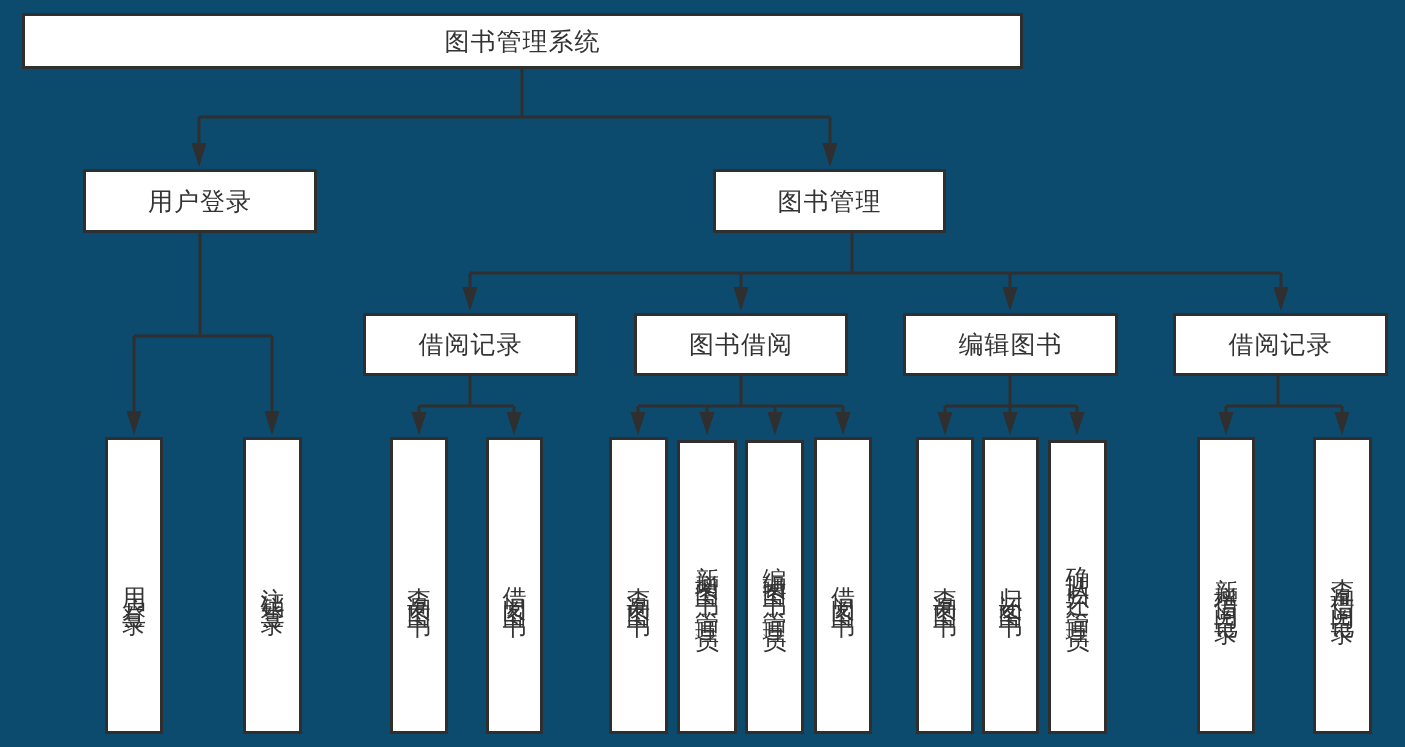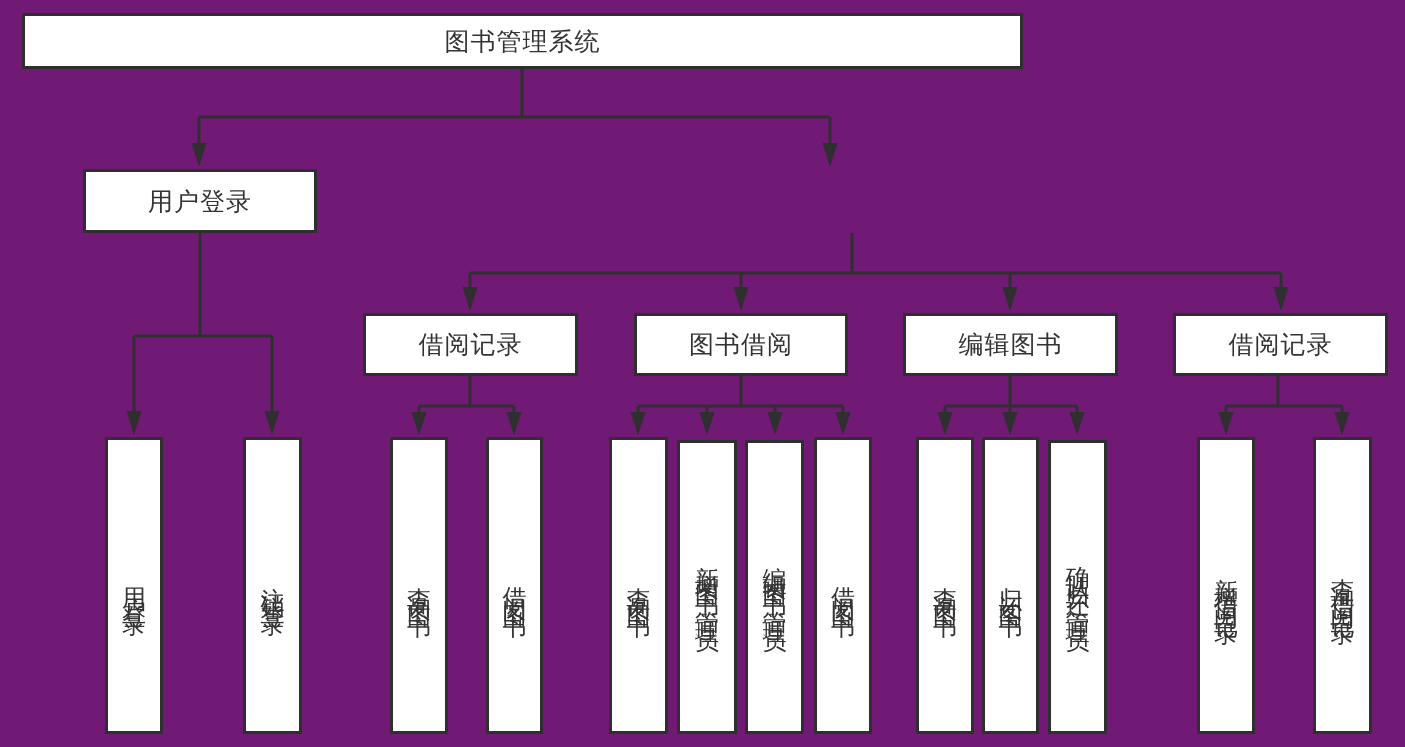--- a/index.html
+++ b/index.html
@@ -1,19 +1,19 @@
 <!DOCTYPE html>
 <html><head>
 <meta charset="utf-8">
 <style>
   html,body{margin:0;padding:0;background:#ffffff;}
   #stage{
     position:relative;
     width:1405px;height:747px;
-    background:#701a75;
+    background:#0c4a6e;
     font-family:"Liberation Sans","DejaVu Sans",sans-serif;
     overflow:hidden;
   }
   #wires{position:absolute;left:0;top:0;width:1405px;height:747px;}
   .node{
     position:absolute;
     box-sizing:border-box;
     border:3px solid #2f2f2f;
     background:#ffffff;
     display:flex;align-items:center;justify-content:center;
@@ -88,20 +88,23 @@
     </g>
   </svg>
 
   <div class="node hnode" style="left:22px;top:13px;width:1001px;height:56px">
     <span>图书管理系统</span>
   </div>
 
   <div class="node hnode" style="left:83px;top:169px;width:234px;height:64px">
     <span>用户登录</span>
   </div>
+  <div class="node hnode" style="left:713px;top:169px;width:233px;height:64px">
+    <span>图书管理</span>
+  </div>
 
   <div class="node hnode" style="left:363px;top:313px;width:215px;height:63px">
     <span>借阅记录</span>
   </div>
   <div class="node hnode" style="left:634px;top:313px;width:214px;height:63px">
     <span>图书借阅</span>
   </div>
   <div class="node hnode" style="left:903px;top:313px;width:215px;height:63px">
     <span>编辑图书</span>
   </div>

